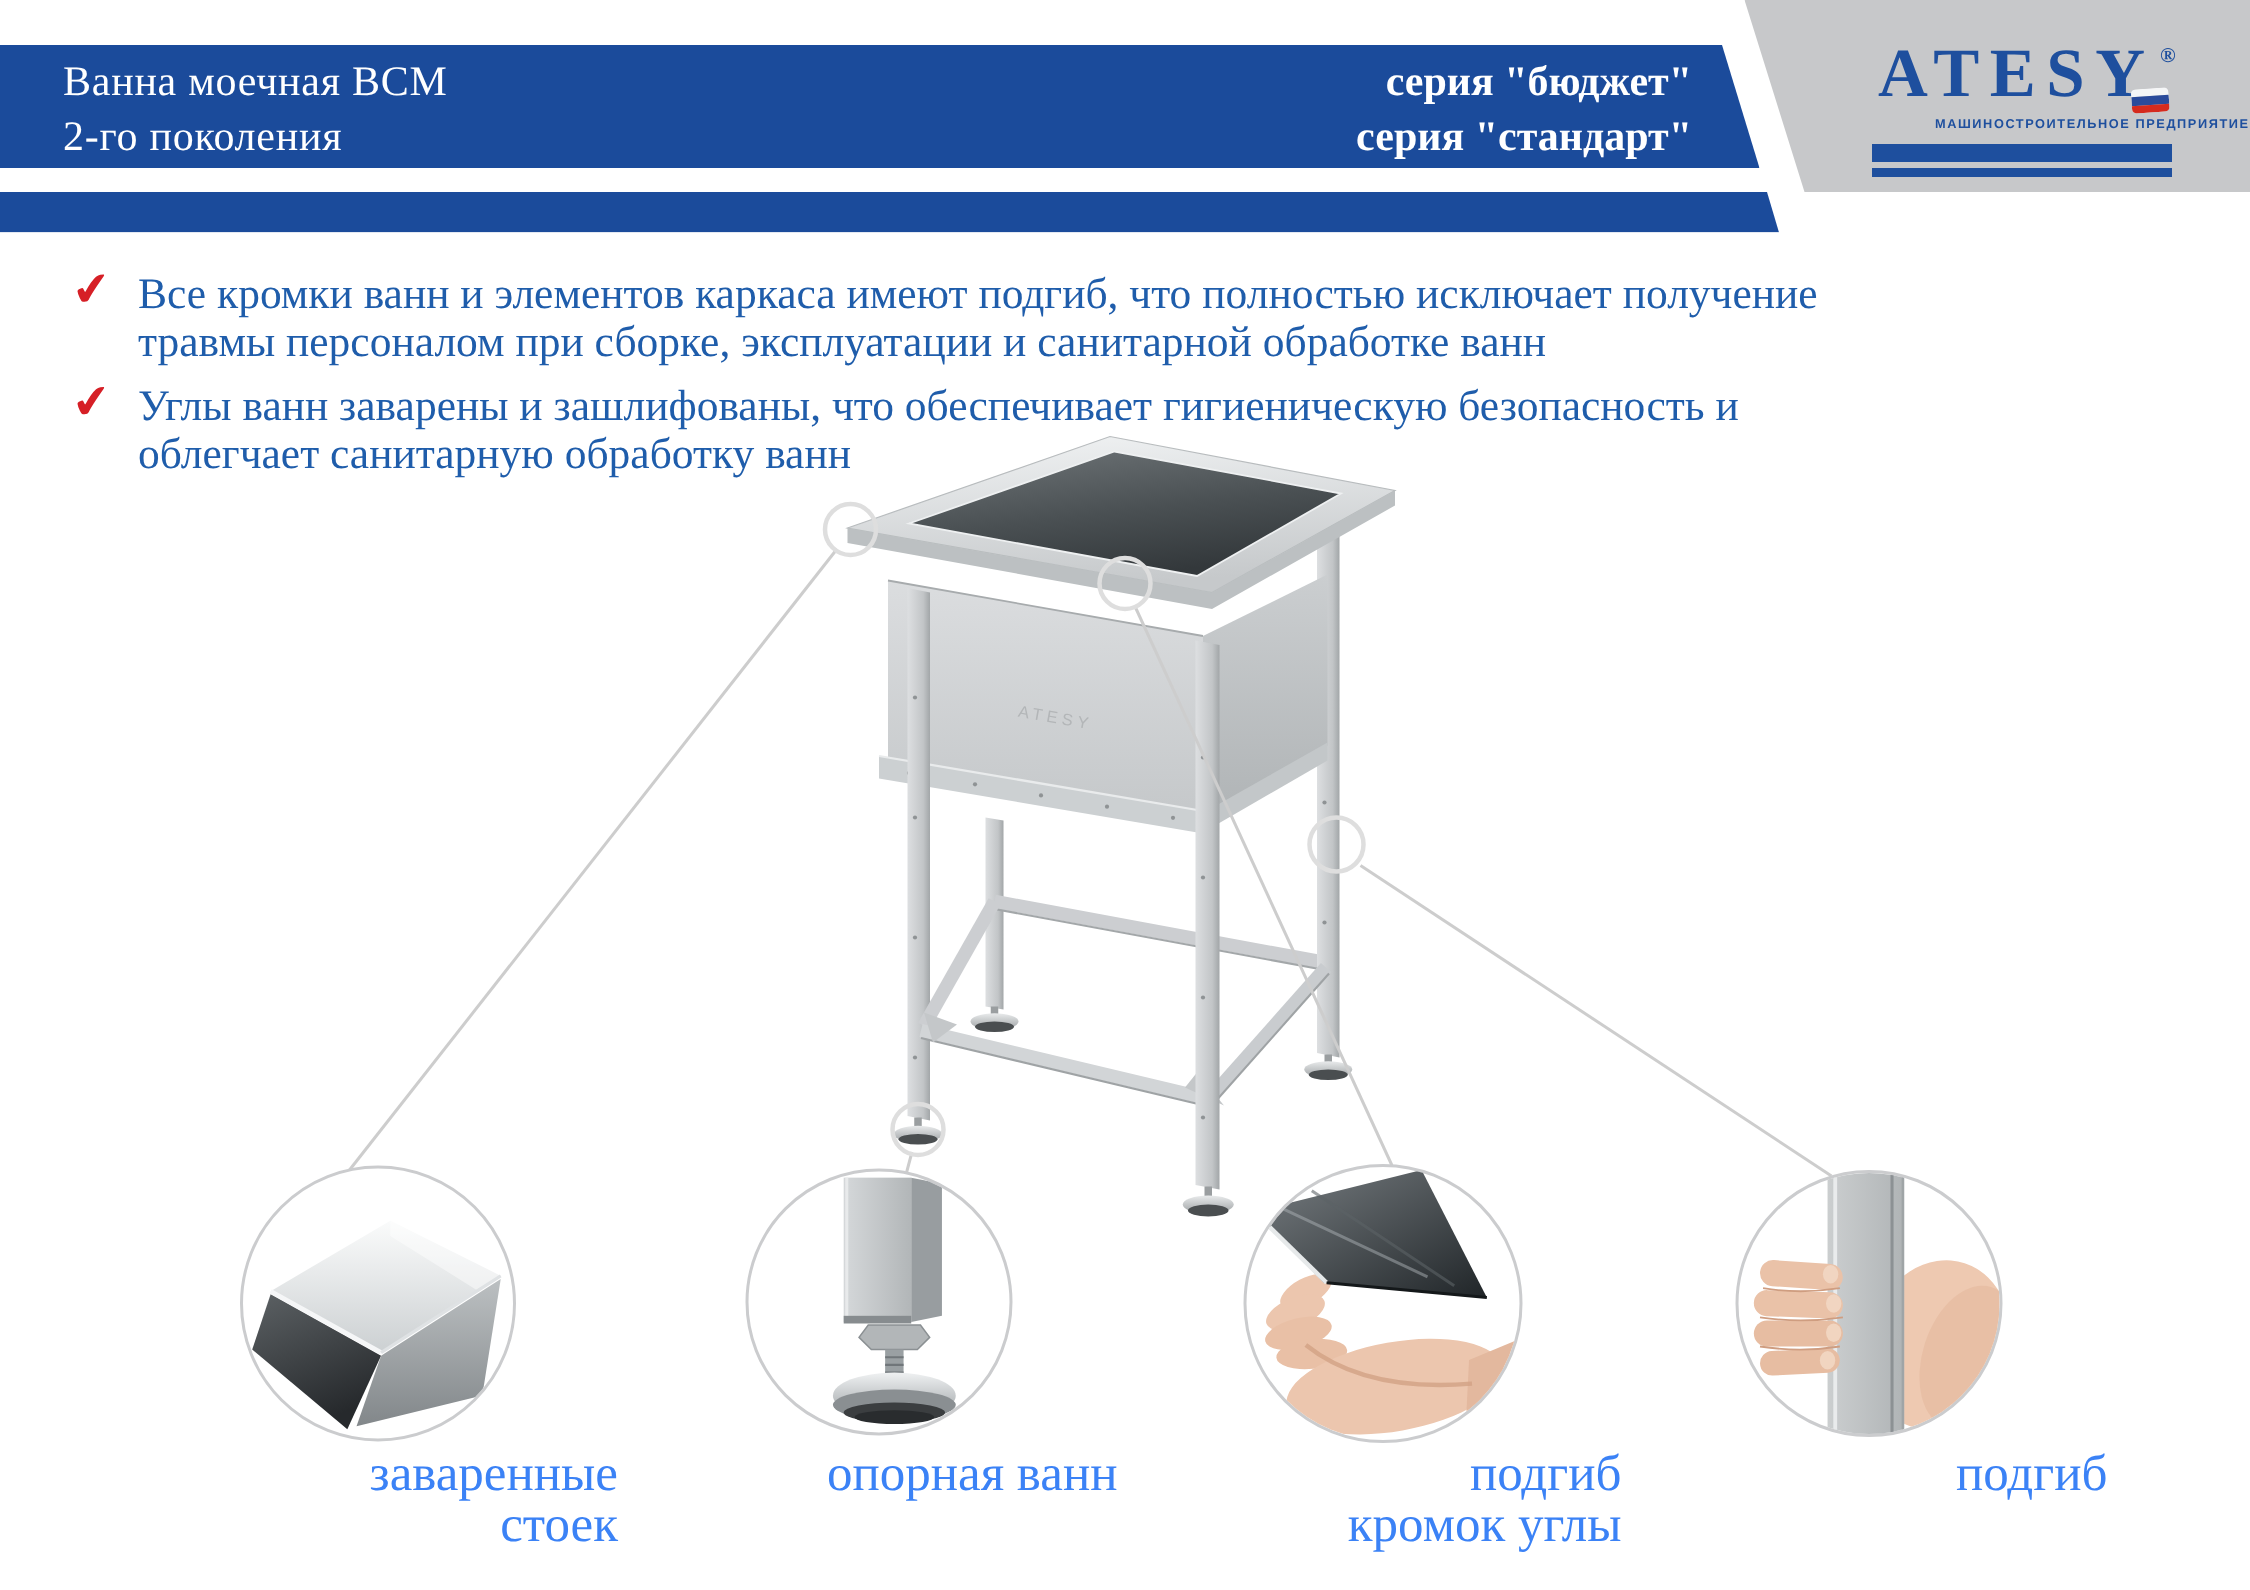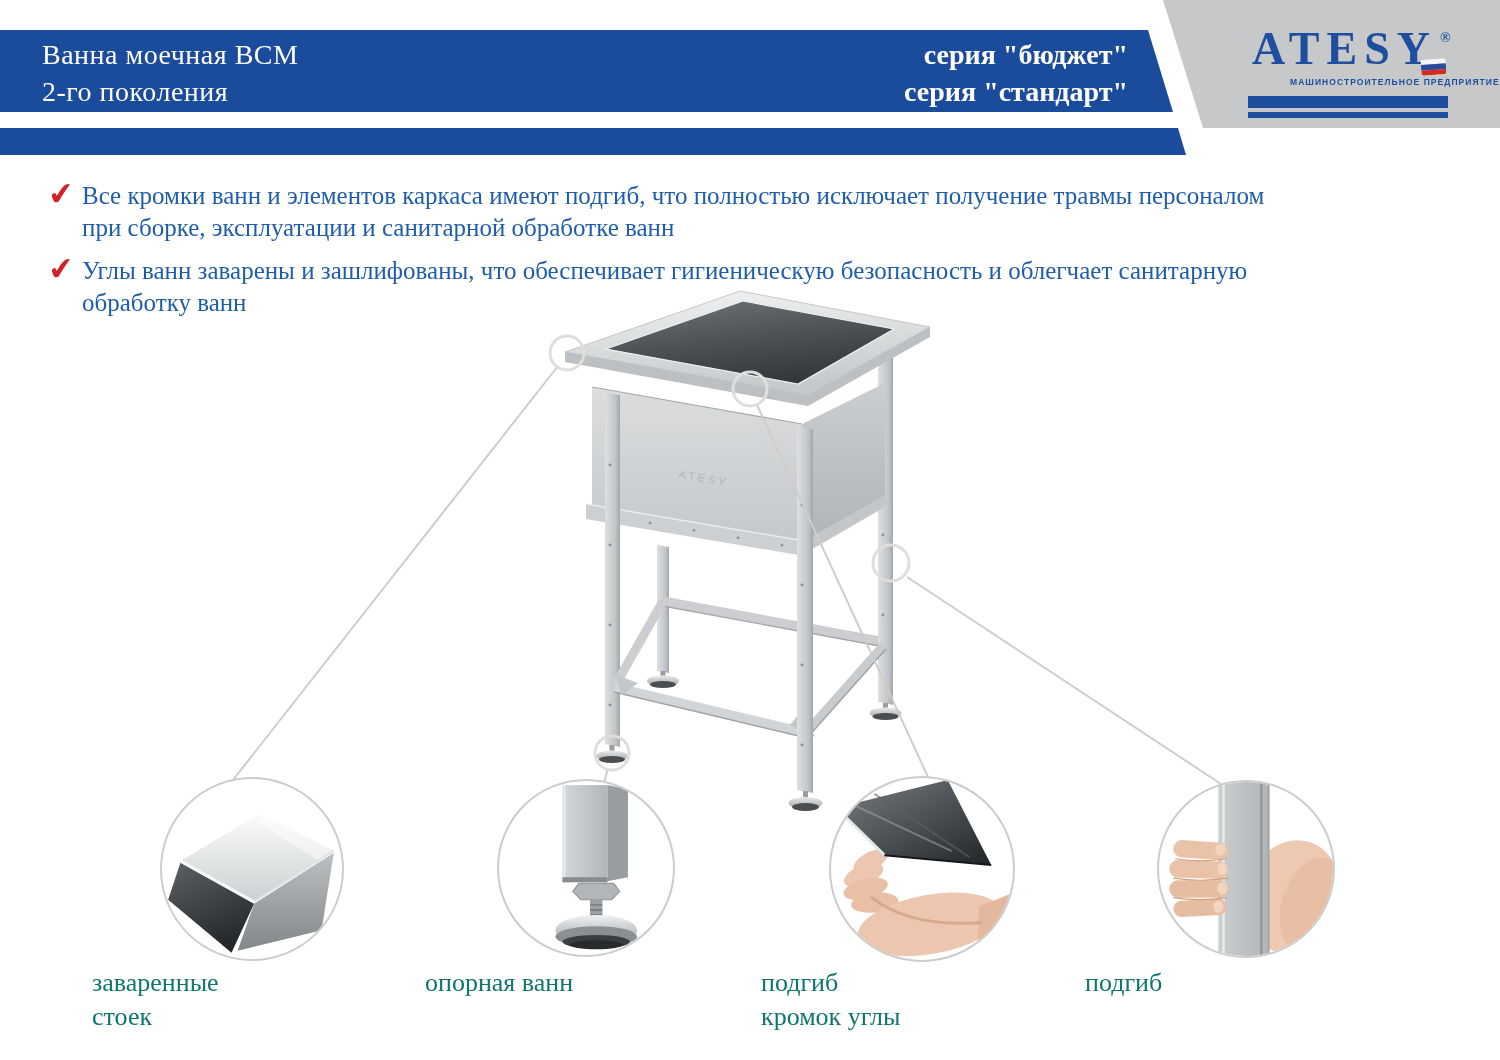--- a/index.html
+++ b/index.html
@@ -31,37 +31,37 @@
         font-family:"Liberation Sans",sans-serif;font-weight:bold;font-size:8.5px;
         letter-spacing:1.05px;white-space:nowrap;margin-left:40px;}
   .logo-barA{position:absolute;top:96px;left:108px;width:200px;height:12px;background:#1e4f9e;}
   .logo-barB{position:absolute;top:112px;left:108px;width:200px;height:6px;background:#1e4f9e;}
 
   
   .features{position:absolute;top:180px;left:48px;width:1230px;z-index:2;}
   .feature{display:flex;align-items:flex-start;margin-bottom:11px;}
   .check{flex:0 0 34px;color:#d61f26;font-size:31px;line-height:31px;font-weight:bold;
          font-family:"DejaVu Sans",sans-serif;transform:rotate(-6deg);margin-top:-2px;}
-  .ftext{width:1185px;color:#1f5dab;font-size:25px;line-height:32px;}
+  .ftext{width:1185px;color:#1f5dab;font-size:29px;line-height:32px;margin-left:10px;}
 
   
   .product-svg{position:absolute;left:540px;top:285px;width:420px;height:530px;z-index:1;}
   .overlay-svg{position:absolute;left:0;top:0;width:1500px;height:1060px;z-index:3;pointer-events:none;}
 
   
   .callout{position:absolute;border:2px solid #cbccce;border-radius:50%;background:#ffffff;
            overflow:hidden;z-index:4;}
   .callout svg{display:block;width:100%;height:100%;}
   #c1{left:160px;top:777px;width:180px;height:180px;}
   #c2{left:497px;top:779px;width:174px;height:174px;}
   #c3{left:829px;top:776px;width:182px;height:182px;}
   #c4{left:1157px;top:780px;width:174px;height:174px;}
 
-  .c-label{position:absolute;top:966px;width:320px;text-align:left;color:#0f766e;
-           font-size:26px;line-height:34px;z-index:2;}
+  .c-label{position:absolute;top:966px;width:320px;text-align:right;color:#3b82f6;
+           font-size:34px;line-height:34px;z-index:2;}
   #l1{left:92px;}  #l2{left:425px;}  #l3{left:761px;}  #l4{left:1085px;}
 </style>
 </head>
 <body>
 
 <div class="page">
 
   <div class="bar1"></div>
   <div class="bar2"></div>
 

